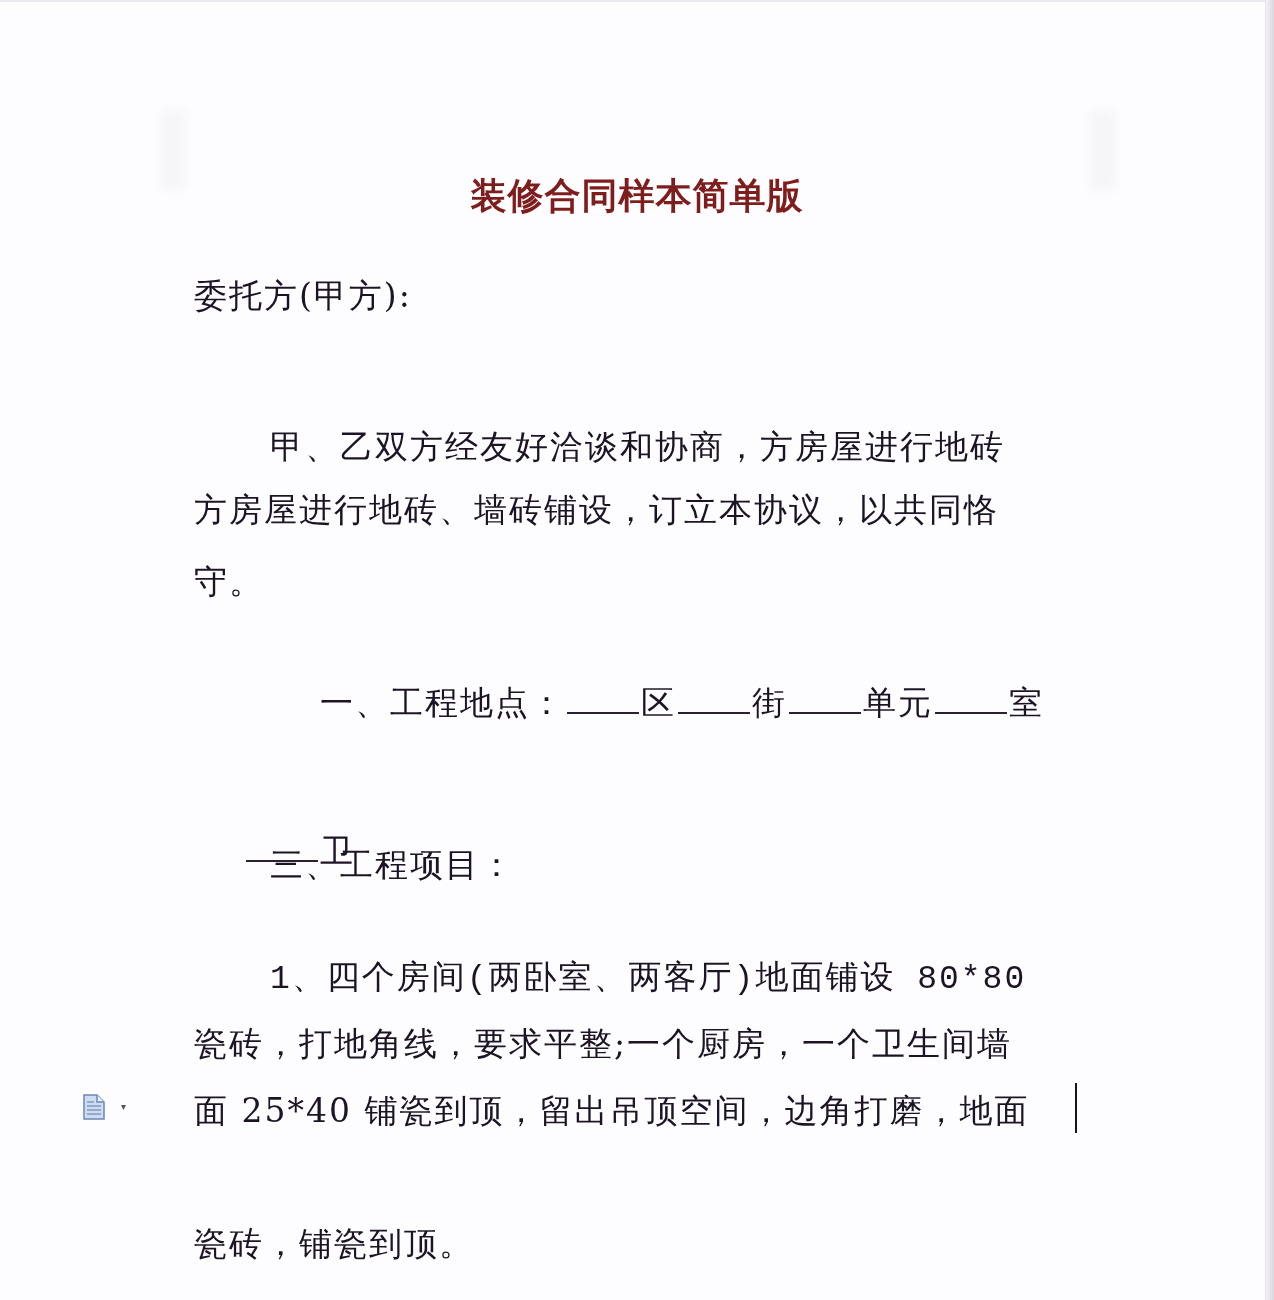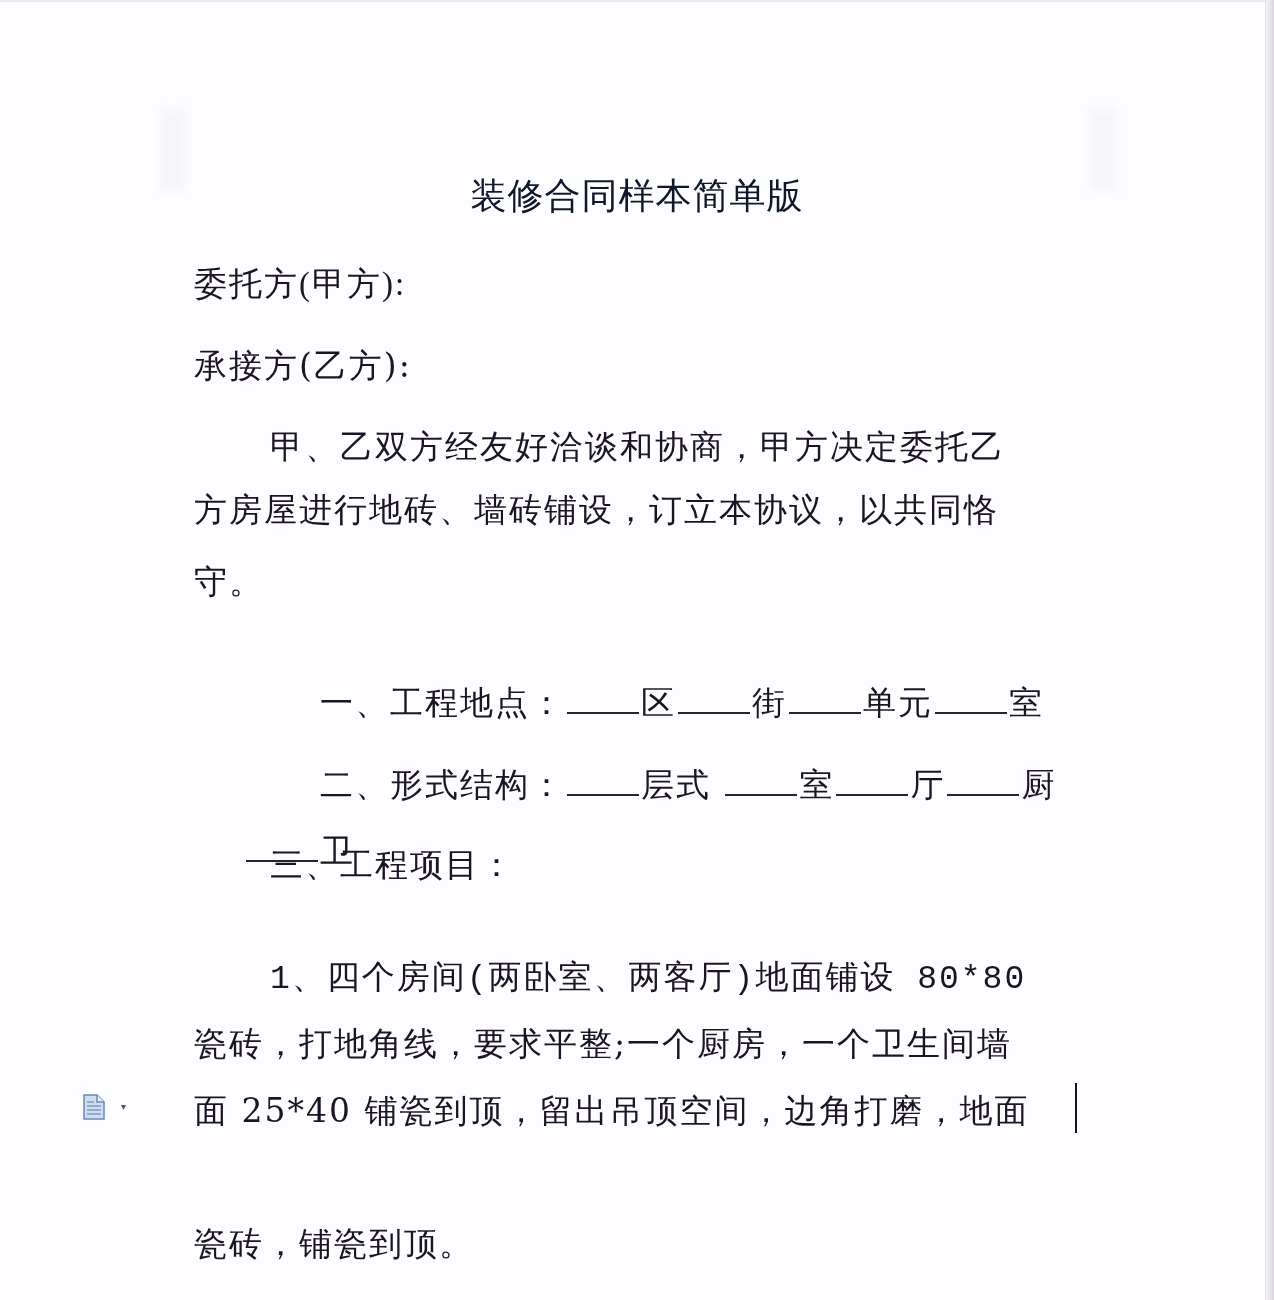--- a/index.html
+++ b/index.html
@@ -20,22 +20,22 @@
       border-left: 1px solid #e6e2ea;
     }
     .top-edge {
       position: absolute; left: 0; top: 0; width: 1274px; height: 2px; background: #eceaf0;
     }
     .corner-mark {
       position: absolute; width: 26px; height: 80px; background: #f6f6fa; filter: blur(4px);
     }
     .title {
       position: absolute; left: 0; width: 1274px; top: 172px;
-      text-align: center; font-size: 36px; font-weight: normal; letter-spacing: 1px;
-      color: #0f172a;
+      text-align: center; font-size: 36px; font-weight: bold; letter-spacing: 1px;
+      color: #7f1d1d;
     }
     .line {
       position: absolute; left: 194px; font-size: 33px; white-space: pre; letter-spacing: 2px;
     }
     .indent { left: 270px; }
     .blank { display: inline-block; border-bottom: 2px solid #2a2230; width: 72px; height: 30px; vertical-align: baseline; margin: 0 2px; }
     .caret { position: absolute; left: 1075px; top: 1083px; width: 2px; height: 50px; background: #1a1220; }
     .doc-icon {
       position: absolute; left: 83px; top: 1094px; width: 22px; height: 26px;
     }
@@ -46,34 +46,30 @@
 </head>
 <body>
 
 <div class="page">
   <div class="top-edge"></div>
   <div class="corner-mark" style="left:160px;top:110px;"></div>
   <div class="corner-mark" style="left:1090px;top:110px;"></div>
 
   <div class="title">装修合同样本简单版</div>
 
-  <div class="line" style="top:262px;font-family:Liberation Serif, serif;">委托方(甲方):</div>
-  <div class="line" style="top:344px;">承接方(乙方):</div>
+  <div class="line" style="top:274px;">委托方(甲方):</div>
 
-  <div class="line indent" style="top:425px;">甲、乙双方经友好洽谈和协商，甲方决定委托乙</div>
+  <div class="line indent" style="top:425px;">甲、乙双方经友好洽谈和协商，方房屋进行地砖</div>
   <div class="line" style="top:488px;">方房屋进行地砖、墙砖铺设，订立本协议，以共同恪</div>
   <div class="line" style="top:560px;">守。</div>
 
   <div class="line indent" style="top:642px;text-align:right;">
     <span>一、工程地点：</span><span class="blank"></span><span>区</span><span class="blank"></span><span>街</span><span class="blank"></span><span>单元</span><span class="blank"></span><span>室</span>
   </div>
 
-  <div class="line indent" style="top:724px;">
-    <span>二、形式结构：</span><span class="blank"></span><span>层式</span> <span class="blank"></span><span>室</span><span class="blank"></span><span>厅</span><span class="blank"></span><span>厨</span>
-  </div>
   <div class="line" style="top:790px;">
     <span class="blank"></span><span>卫</span>
   </div>
 
   <div class="line indent" style="top:843px;">三、工程项目：</div>
 
   <div class="line indent" style="top:955px;font-family:Liberation Mono, monospace;">1、四个房间(两卧室、两客厅)地面铺设 80*80</div>
   <div class="line" style="top:1022px;">瓷砖，打地角线，要求平整;一个厨房，一个卫生间墙</div>
   <div class="line" style="top:1089px;text-align:right;">面 25*40 铺瓷到顶，留出吊顶空间，边角打磨，地面</div>
   <div class="line" style="top:1222px;">瓷砖，铺瓷到顶。</div>

